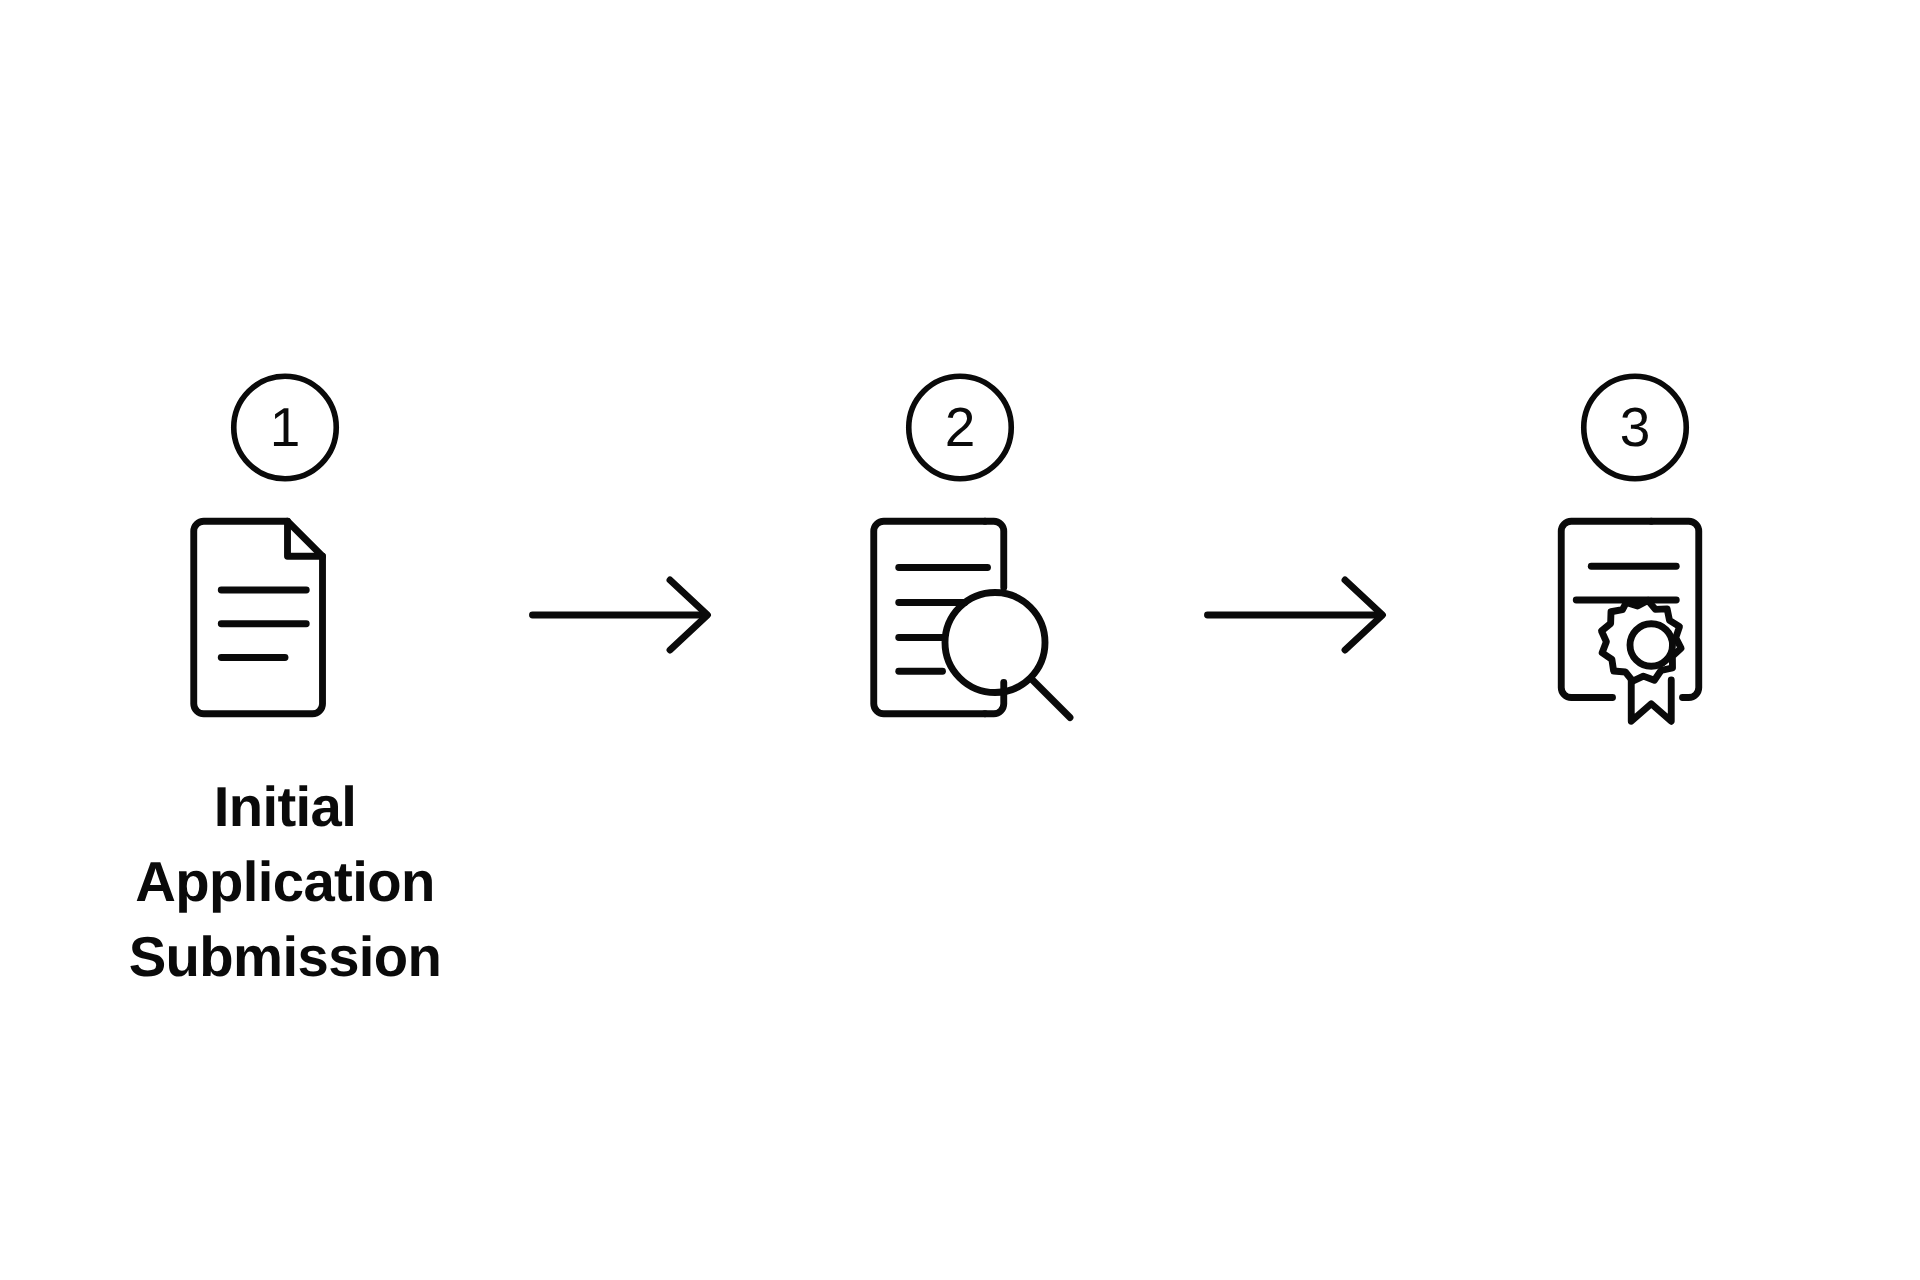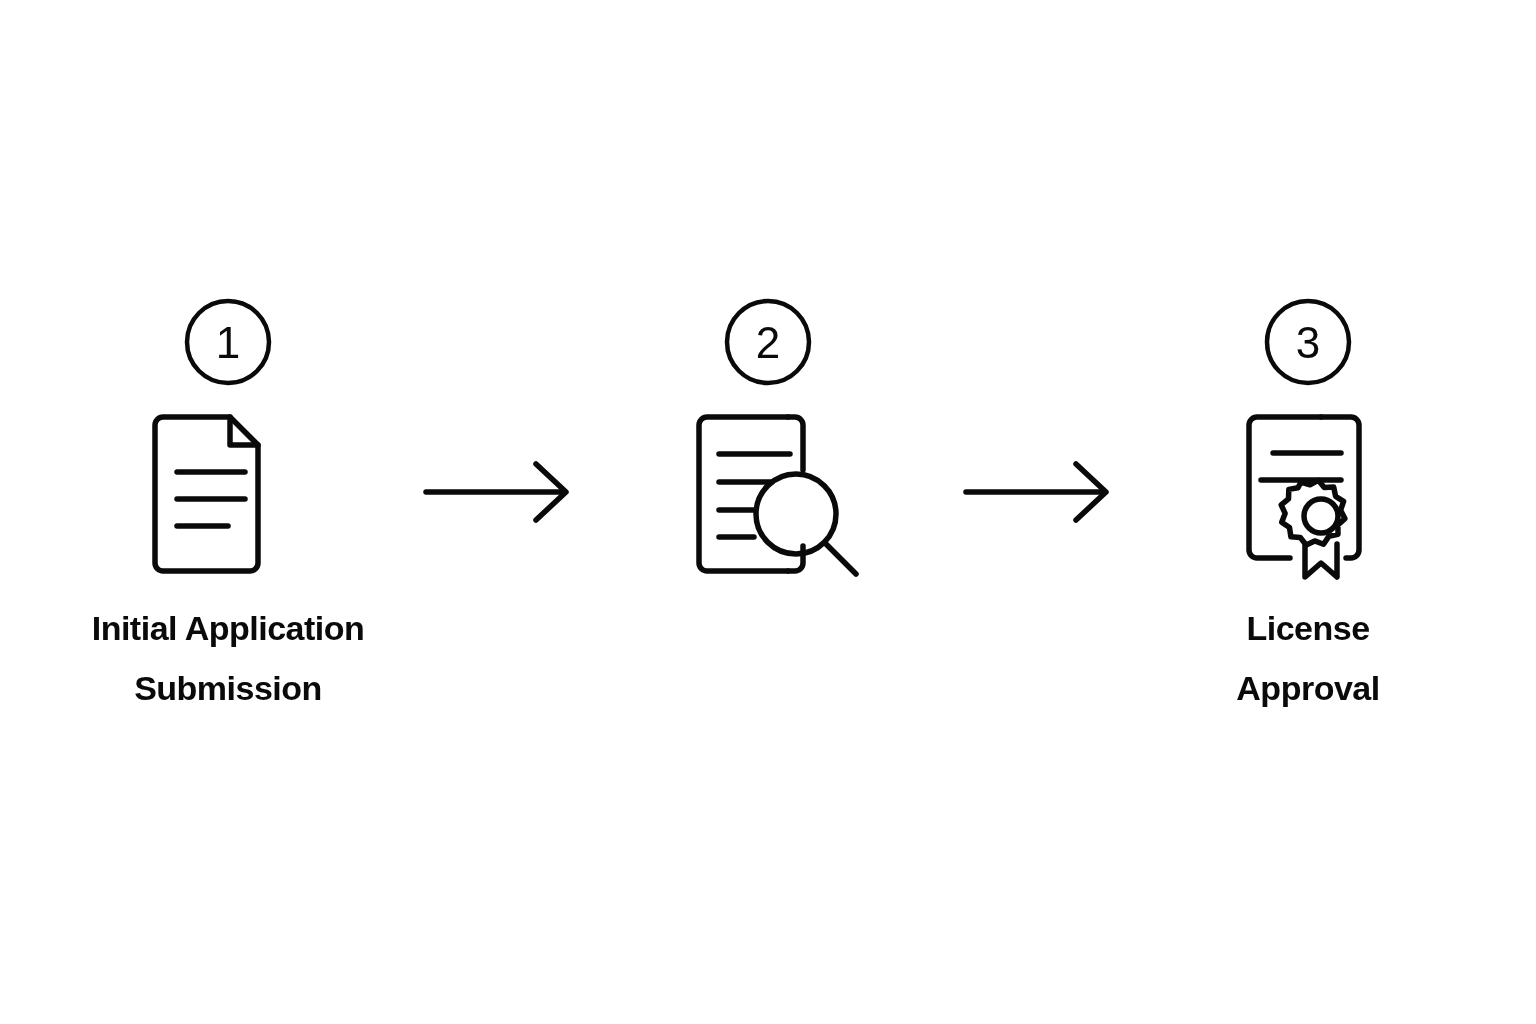--- a/index.html
+++ b/index.html
@@ -51,25 +51,25 @@
   }
 
   .step-icon {
     width: 200px;
     height: 176px;
     margin-top: 20px;
     display: block;
   }
 
   .step-label {
-    margin-top: 16px;
+    margin-top: 34px;
     text-align: center;
     font-family: "Liberation Sans", sans-serif;
     font-weight: bold;
-    font-size: 34px;
+    font-size: 45px;
     line-height: 60px;
     color: #0a0a0a;
     letter-spacing: -0.5px;
     white-space: pre-line;
   }
 
   
   .connector {
     position: relative;
     width: 180px;
@@ -179,18 +179,16 @@
                    l9.0 2.8 8.3 -4.5 6.0 7.2 9.4 -0.4 1.9 9.2 8.0 5.0 -3.0 8.9 4.3 8.4 -7.0 6.3
                    0.1 9.4 -9.2 2.1 -5.3 7.8 -8.8 -3.3 -8.5 4.0 -5.9 -7.3 -9.4 -0.8 -1.4 -9.3
                    -7.8 -5.3 3.4 -8.8 -3.9 -8.6 7.3 -6.0 0.3 -9.4 9.2 -1.7 z" transform="translate(-19 -6) scale(1.0)"></path>
 
           <circle cx="113" cy="110" r="17"></circle>
 
           <path d="M97 138 v33 l16 -14 16 14 v-33"></path>
         </g>
       </svg>
 
-      <div class="step-label">License
-Approval</div>
     </div>
 
   </div>
 </div>
 
 </body></html>

